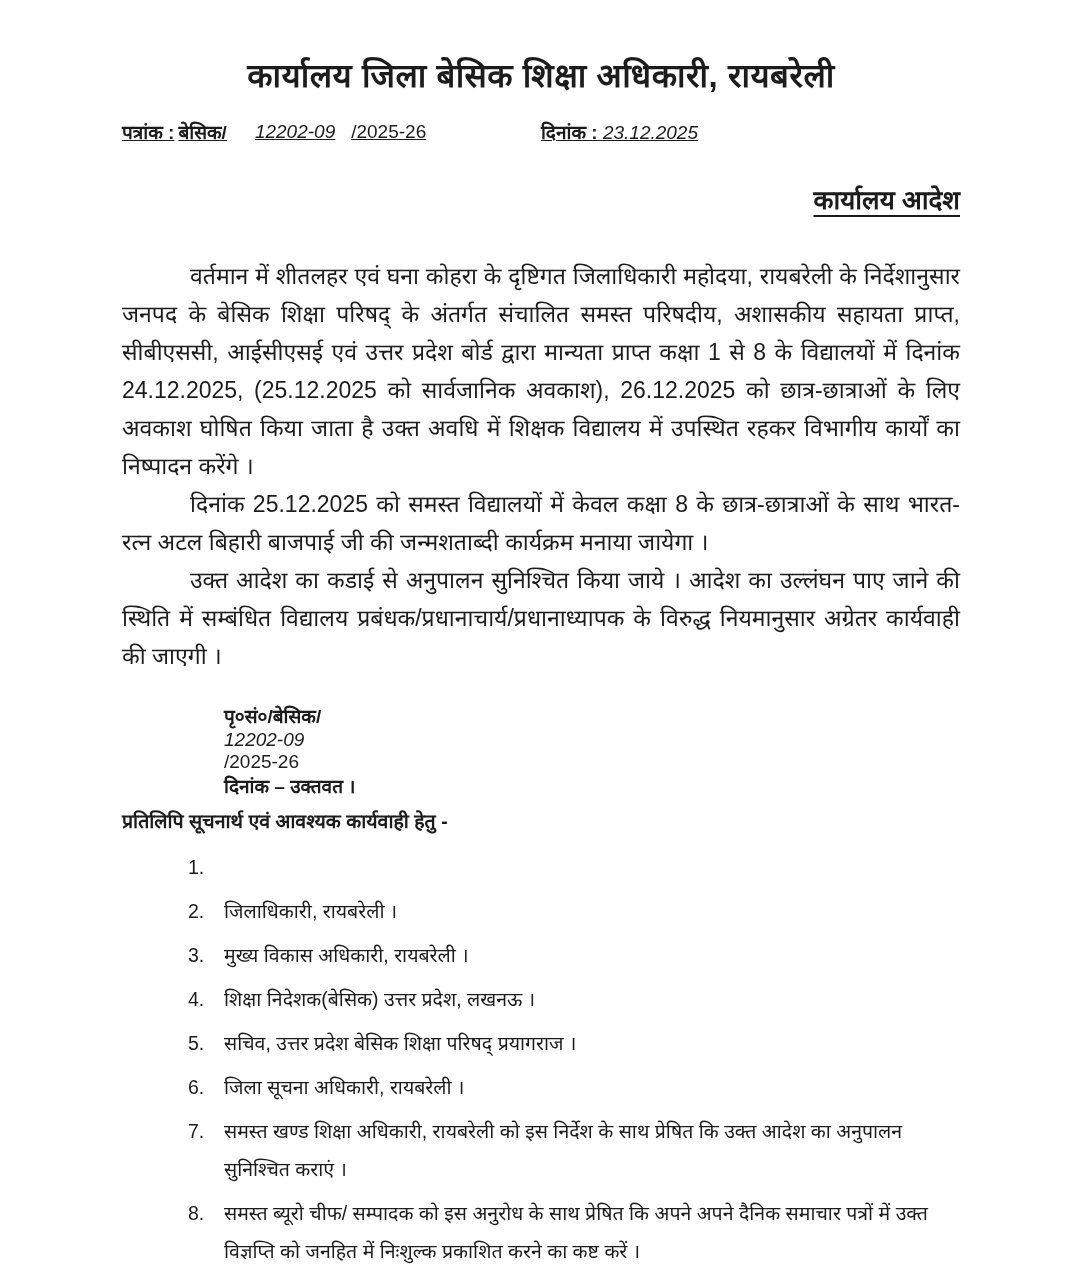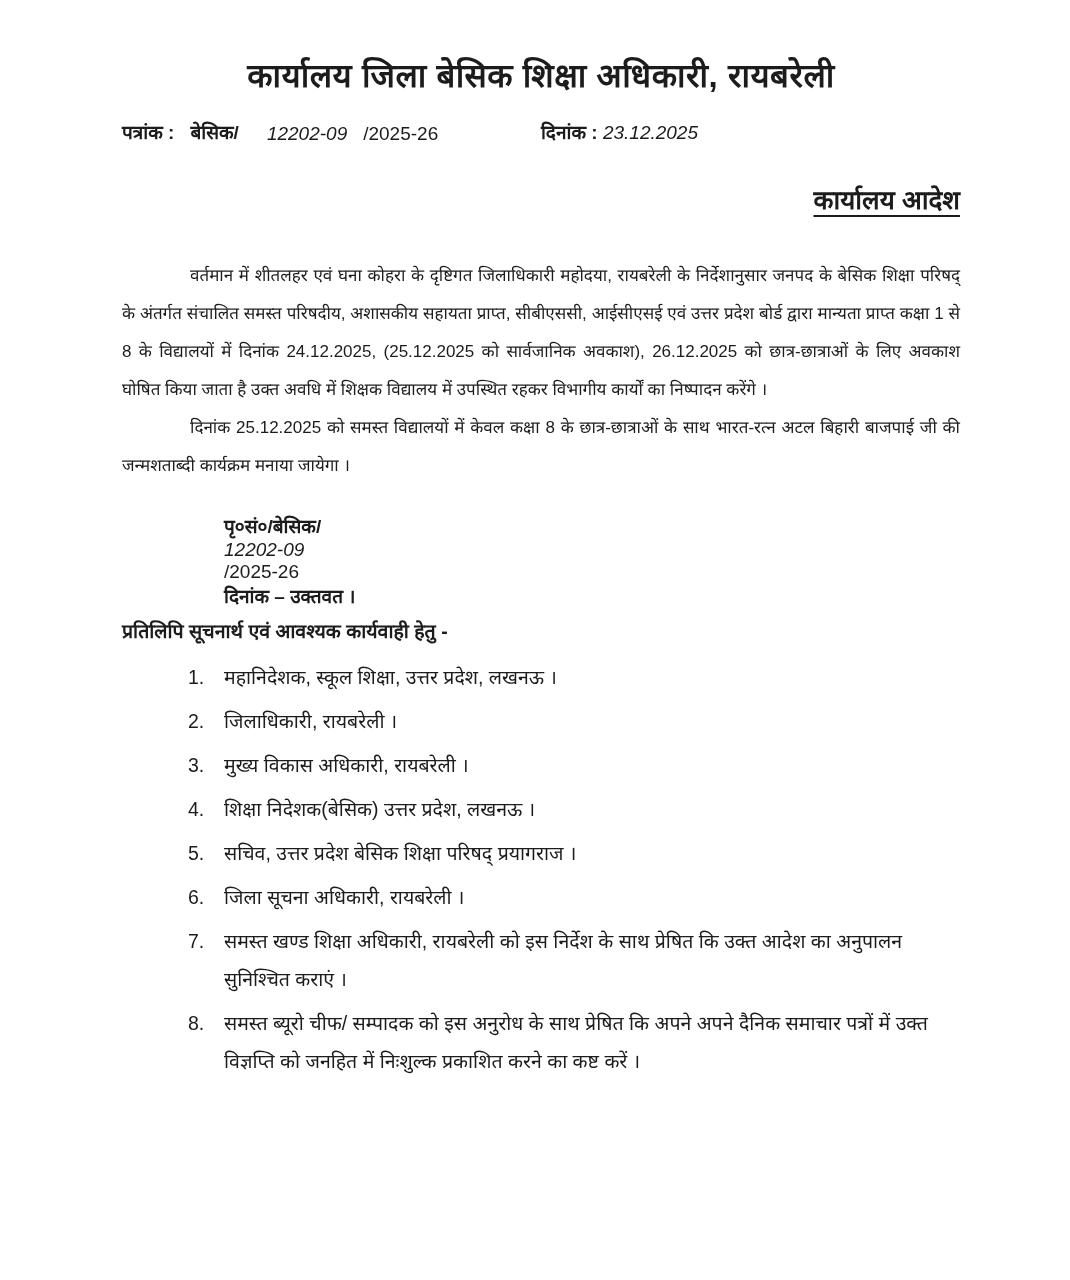--- a/index.html
+++ b/index.html
@@ -19,41 +19,42 @@
   }
   .doc-title {
     text-align: center;
     font-size: 33px;
     font-weight: 700;
     letter-spacing: 0.5px;
     margin-bottom: 22px;
   }
   .letter-line {
     display: flex;
-    align-items: flex-end;
+    align-items: center;
     font-size: 19px;
     margin-bottom: 36px;
+    text-decoration: underline;
   }
   .letter-label { font-weight: 600; }
-  .letter-prefix { margin-left: 16px; font-weight: 600; }
+  .letter-prefix { margin-left: 4px; font-weight: 600; }
   .letter-number { margin-left: 28px; font-style: italic; }
   .letter-suffix { margin-left: 16px; }
   .date-group { margin-left: auto; margin-right: 262px; white-space: nowrap; }
   .date-label { font-weight: 600; }
   .date-value { font-style: italic; }
   .subject-heading {
     text-align: right;
     font-size: 26px;
     font-weight: 700;
     text-decoration: underline;
     text-underline-offset: 6px;
     margin: 18px 0 40px 0;
   }
   .body-para {
-    font-size: 17px;
+    font-size: 23px;
     line-height: 38px;
     text-align: justify;
     text-indent: 68px;
   }
   .sign-block {
     width: 330px;
     margin-left: auto;
     margin-right: 112px;
     text-align: center;
     margin-top: 14px;
@@ -99,35 +100,35 @@
     <span class="date-group">
       <span class="date-label">दिनांक : </span>
       <span class="date-value">23.12.2025</span>
     </span>
   </div>
 
   <div class="subject-heading">कार्यालय आदेश</div>
 
   <div class="body-para">वर्तमान में शीतलहर एवं घना कोहरा के दृष्टिगत जिलाधिकारी महोदया, रायबरेली के निर्देशानुसार जनपद के बेसिक शिक्षा परिषद् के अंतर्गत संचालित समस्त परिषदीय, अशासकीय सहायता प्राप्त, सीबीएससी, आईसीएसई एवं उत्तर प्रदेश बोर्ड द्वारा मान्यता प्राप्त कक्षा 1 से 8 के विद्यालयों में दिनांक 24.12.2025, (25.12.2025 को सार्वजानिक अवकाश), 26.12.2025 को छात्र-छात्राओं के लिए अवकाश घोषित किया जाता है उक्त अवधि में शिक्षक विद्यालय में उपस्थित रहकर विभागीय कार्यों का निष्पादन करेंगे ।</div>
   <div class="body-para">दिनांक 25.12.2025 को समस्त विद्यालयों में केवल कक्षा 8 के छात्र-छात्राओं के साथ भारत-रत्न अटल बिहारी बाजपाई जी की जन्मशताब्दी कार्यक्रम मनाया जायेगा ।</div>
+  <div class="body-para">उक्त आदेश का कडाई से अनुपालन सुनिश्चित किया जाये । आदेश का उल्लंघन पाए जाने की स्थिति में सम्बंधित विद्यालय प्रबंधक/प्रधानाचार्य/प्रधानाध्यापक के विरुद्ध नियमानुसार अग्रेतर कार्यवाही की जाएगी ।</div>
 
 
   <div class="ref-line">
     <span class="ref-label">पृ०सं०/बेसिक/</span>
     <span class="ref-number">12202-09</span>
     <span class="ref-suffix">/2025-26</span>
     <span class="ref-date">दिनांक – उक्तवत ।</span>
   </div>
 
   <div class="copy-heading">प्रतिलिपि सूचनार्थ एवं आवश्यक कार्यवाही हेतु -</div>
 
   <div class="copy-list">
     <div class="copy-item">
       <span class="copy-item-number">1.</span>
-      <span class="copy-item-text">महानिदेशक, स्कूल शिक्षा, उत्तर प्रदेश, लखनऊ ।</span>
     </div>
     <div class="copy-item">
       <span class="copy-item-number">2.</span>
       <span class="copy-item-text">जिलाधिकारी, रायबरेली ।</span>
     </div>
     <div class="copy-item">
       <span class="copy-item-number">3.</span>
       <span class="copy-item-text">मुख्य विकास अधिकारी, रायबरेली ।</span>
     </div>
     <div class="copy-item">

